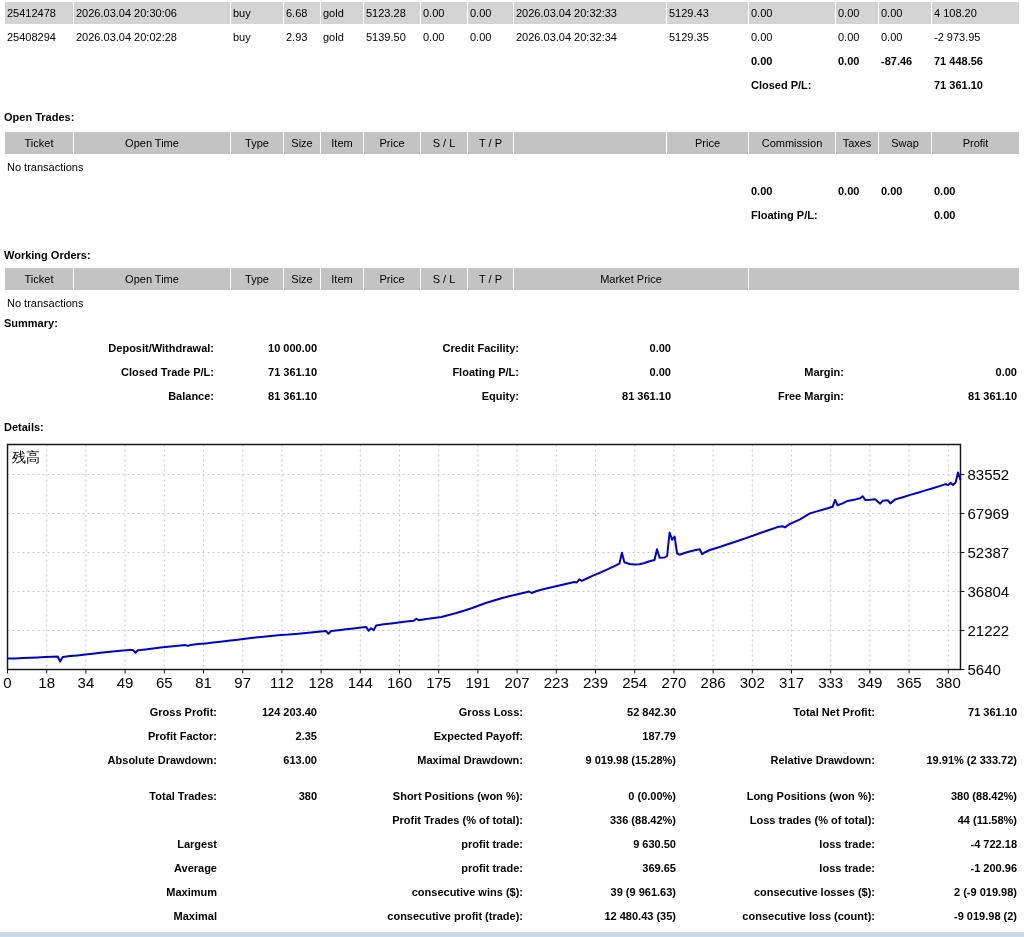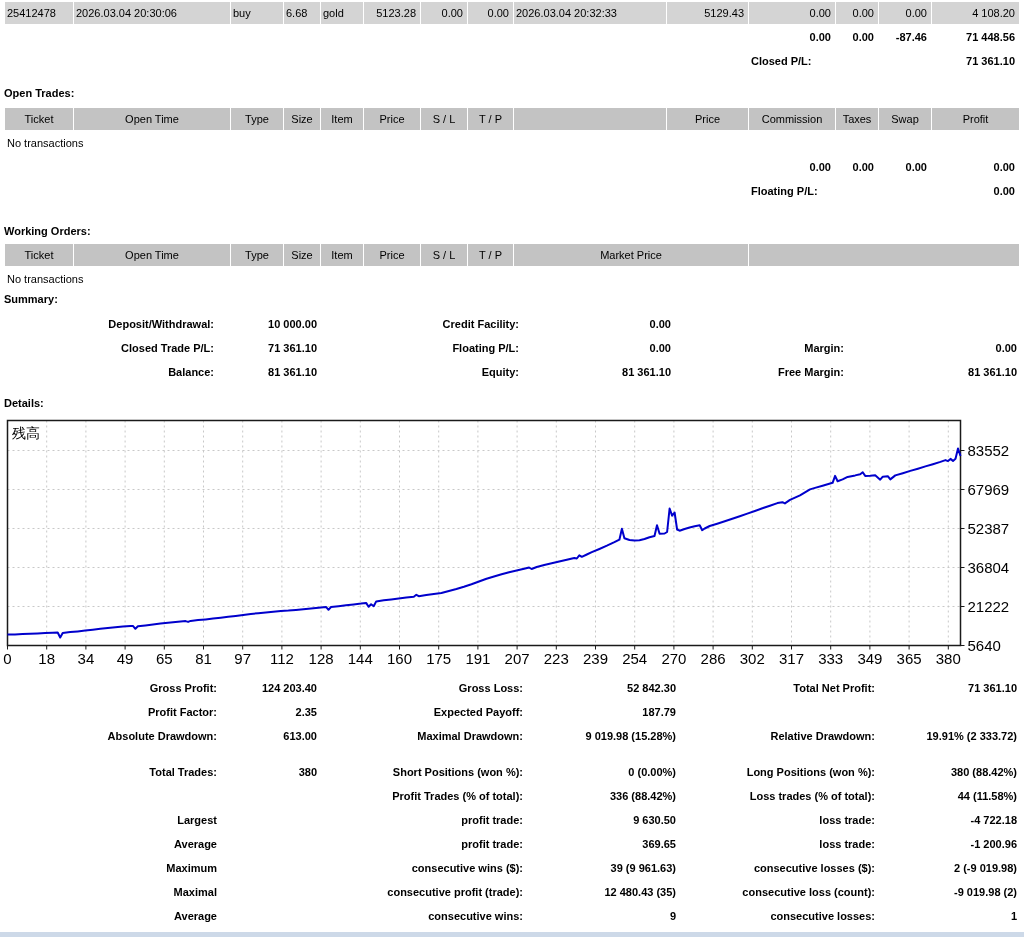--- a/index.html
+++ b/index.html
@@ -7,21 +7,21 @@
     width:1024px;height:937px;overflow:hidden;background:#fff;color:#000;
     font-family:"Liberation Sans",sans-serif;font-size:11px;position:relative;
   }
   table.t{
     border-collapse:separate;border-spacing:1px 2px;table-layout:fixed;
     margin-left:4px;width:1016px;
   }
   table.t td{height:22px;line-height:22px;padding:0 2px;overflow:hidden;white-space:nowrap;}
   tr.hdr td{background:var(--header-bg,#c3c3c3);text-align:center;font-weight:normal;}
   tr.shade td{background:var(--row-shade,#d4d4d4);}
-  .num{text-align:right;padding-right:4px !important;}
+  .num{text-align:left;padding-right:4px !important;}
   .ctr{text-align:left;}
   .bold{font-weight:bold;}
   .heading{font-weight:bold;margin:0 0 0 4px;height:14px;line-height:14px;}
   .h-open{margin-top:12px;}
   .h-wo{margin-top:20px;}
   .h-sum{margin-top:0;}
   .h-det{margin-top:12px;}
   table.kv{
     border-collapse:separate;border-spacing:1px 0;table-layout:fixed;
     margin-left:4px;width:1016px;margin-top:6px;
@@ -64,20 +64,36 @@
     <td class="ctr">gold</td>
     <td class="num">5123.28</td>
     <td class="num">0.00</td>
     <td class="num">0.00</td>
     <td class="ctr">2026.03.04 20:32:33</td>
     <td class="num">5129.43</td>
     <td class="num">0.00</td>
     <td class="num">0.00</td>
     <td class="num">0.00</td>
     <td class="num">4 108.20</td>
+  </tr>
+  <tr>
+    <td class="ctr">25408294</td>
+    <td class="ctr">2026.03.04 20:02:28</td>
+    <td class="ctr">buy</td>
+    <td class="ctr">2.93</td>
+    <td class="ctr">gold</td>
+    <td class="num">5139.50</td>
+    <td class="num">0.00</td>
+    <td class="num">0.00</td>
+    <td class="ctr">2026.03.04 20:32:34</td>
+    <td class="num">5129.35</td>
+    <td class="num">0.00</td>
+    <td class="num">0.00</td>
+    <td class="num">0.00</td>
+    <td class="num">-2 973.95</td>
   </tr>
   <tr>
     <td colspan="10"></td>
     <td class="num bold">0.00</td>
     <td class="num bold">0.00</td>
     <td class="num bold">-87.46</td>
     <td class="num bold">71 448.56</td>
   </tr>
   <tr>
     <td colspan="10"></td>

